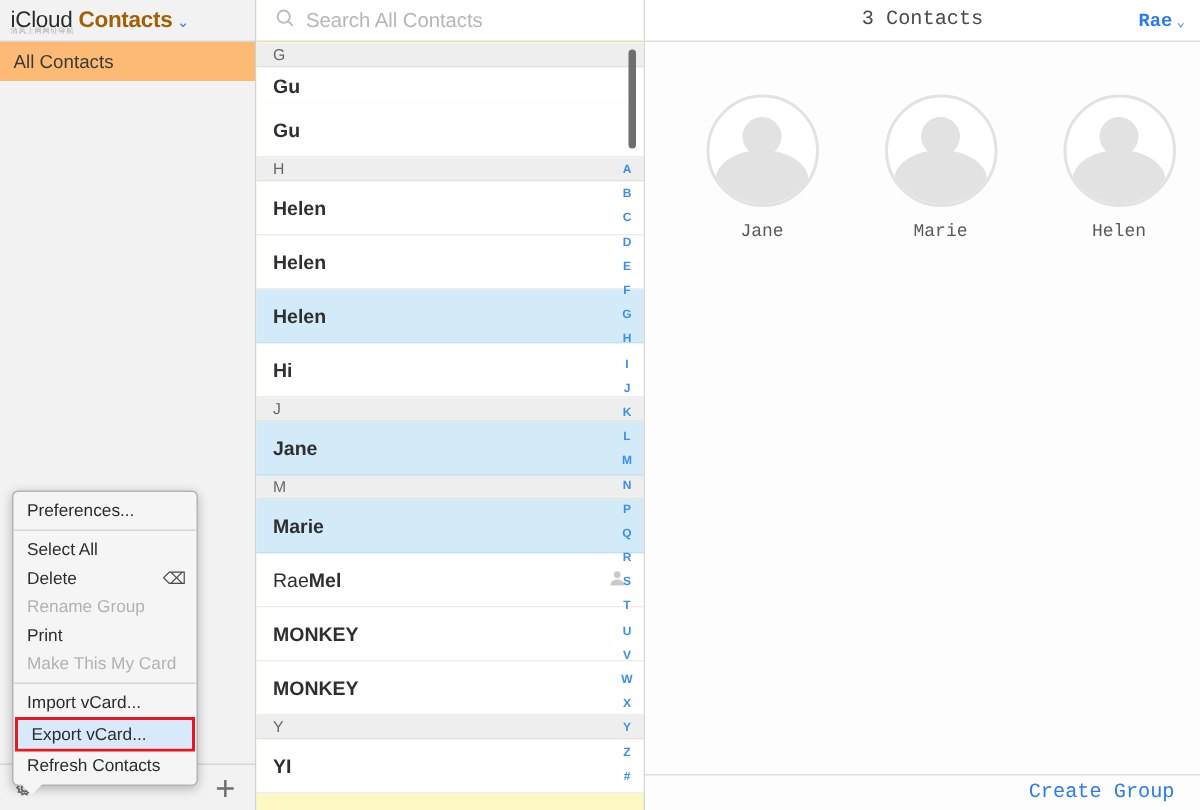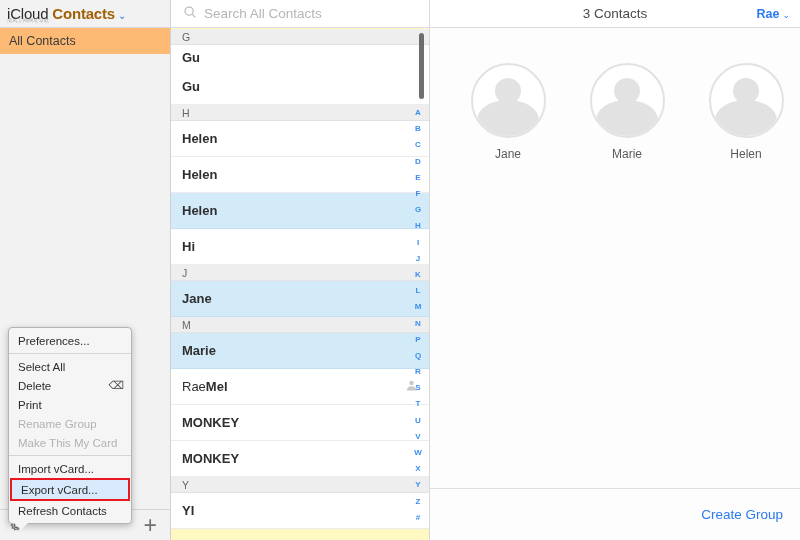--- a/index.html
+++ b/index.html
@@ -156,20 +156,21 @@
     position: absolute; top: 4px; right: 5.5px;
     width: 5px; height: 66px; border-radius: 3px;
     background: #6e6e6e;
     z-index: 12;
   }
 
   
   .detail {
     flex: 1 1 auto; height: 540px; position: relative;
     background: #fdfdfd;
+    font-family: Liberation Mono, monospace;
   }
   .detail-header {
     height: 28px; border-bottom: 1px solid #dcdcdc;
     display: flex; align-items: center; justify-content: center;
     position: relative; background: #fff;
   }
   .detail-title { font-size: 13.5px; color: #4a4a4a; }
   .account-menu {
     position: absolute; right: 10px; top: 50%; transform: translateY(-50%);
     display: flex; align-items: center; gap: 3px;
@@ -194,21 +195,21 @@
   }
   .avatar .body {
     position: absolute; width: 62px; height: 40px;
     border-radius: 50% 50% 0 0; background: #e2e2e2;
     left: 50%; bottom: -4px; transform: translateX(-50%);
   }
   .avatar-name { margin-top: 9px; font-size: 12px; color: #5a5a5a; }
 
   .detail-footer {
     position: absolute; left: 0; right: 0; bottom: 0;
-    height: 52px; border-top: 1px solid #e0e0e0;
+    height: 24px; border-top: 1px solid #e0e0e0;
     display: flex; align-items: center; justify-content: flex-end;
     padding-right: 17px; background: #fdfdfd;
   }
   .create-group { font-size: 13.5px; color: #2a7bf0; }
 </style>
 </head>
 <body>
 
 <div id="app">
 
@@ -230,25 +231,25 @@
       </div>
       <div class="ctx-sep"></div>
 
       <div class="ctx-item">
         <span>Select All</span>
       </div>
       <div class="ctx-item">
         <span>Delete</span>
         <span class="shortcut">⌫</span>
       </div>
-      <div class="ctx-item">
-        <span>Print</span>
-      </div>
       <div class="ctx-item disabled">
         <span>Rename Group</span>
+      </div>
+      <div class="ctx-item">
+        <span>Print</span>
       </div>
       <div class="ctx-item disabled">
         <span>Make This My Card</span>
       </div>
       <div class="ctx-sep"></div>
 
       <div class="ctx-item">
         <span>Import vCard...</span>
       </div>
       <div class="ctx-highlight-wrap">

